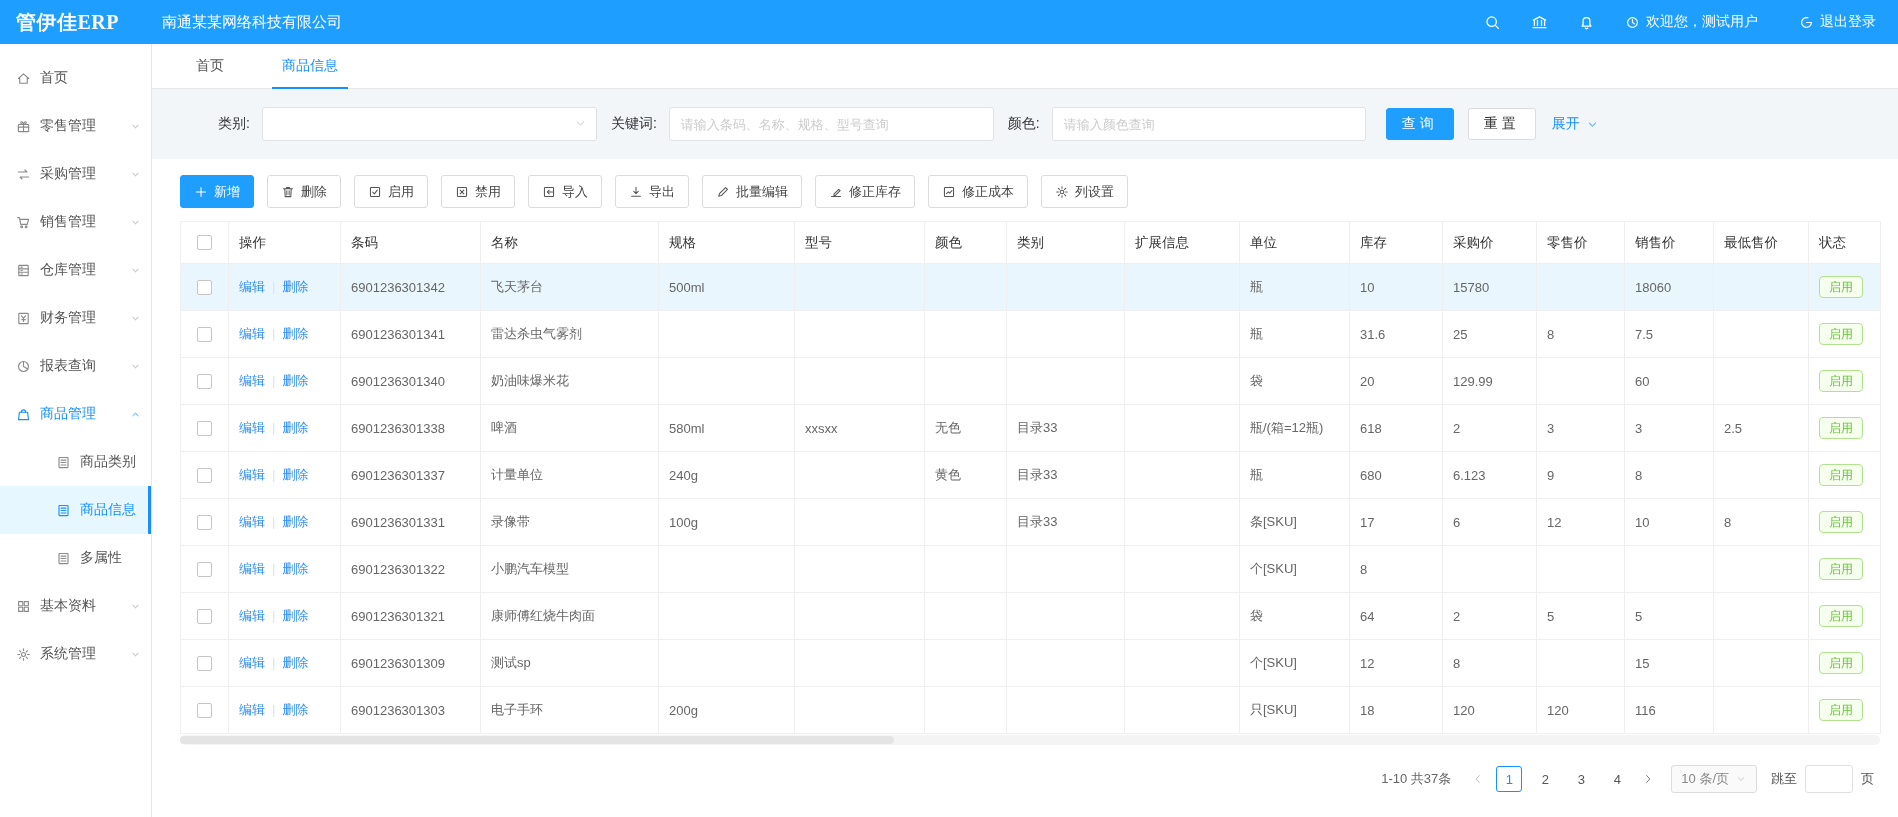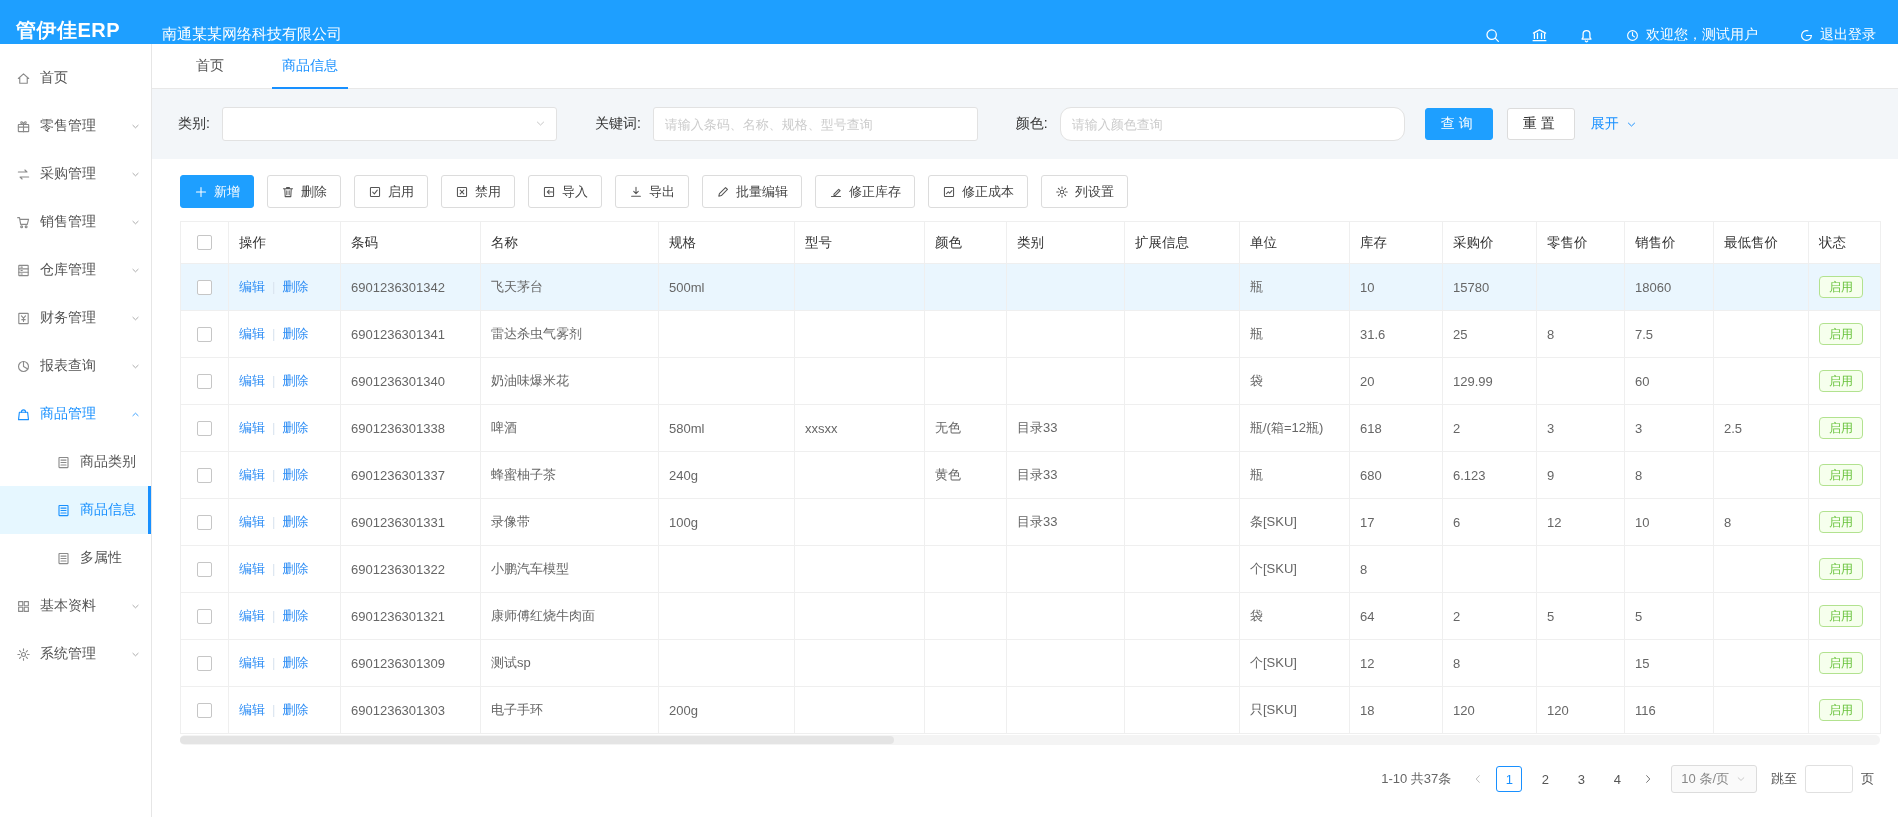--- a/index.html
+++ b/index.html
@@ -1,21 +1,21 @@
 <!DOCTYPE html>
 <html><head>
 <meta charset="utf-8">
 <style>
   * { margin:0; padding:0; box-sizing:border-box; }
   html,body { width:1898px; height:817px; overflow:hidden; background:#fff;
     font-family:"Liberation Sans","DejaVu Sans",sans-serif; }
   .app { width:1898px; height:817px; display:flex; flex-direction:column; }
 
   
-  .topbar { height:44px; background:#1e9fff; color:#fff; display:flex; align-items:flex-end; flex:0 0 44px; }
+  .topbar { height:44px; background:#1e9fff; color:#fff; display:flex; align-items:center; flex:0 0 44px;font-family:Liberation Serif, serif; }
   .logo { padding-left:16px; width:150px; font-size:20px; font-weight:700; letter-spacing:.5px; white-space:nowrap; }
   .company { font-size:15px; margin-left:12px; }
   .top-spacer { flex:1; }
   .top-icon { display:flex; align-items:center; margin-right:30px; cursor:pointer; }
   .top-icon svg { width:17px; height:17px; }
   .top-item { display:flex; align-items:center; gap:6px; font-size:14px; margin-right:41px; cursor:pointer; white-space:nowrap; }
   .top-item svg { width:15px; height:15px; }
   .topbar svg { stroke:#fff; }
   .topbar .last { margin-right:22px; }
 
@@ -38,30 +38,30 @@
 
   
   .tabbar { height:45px; flex:0 0 45px; border-bottom:1px solid #e8e8e8; display:flex; align-items:stretch;
     padding-left:44px; gap:58px; background:#fff; }
   .tab { display:flex; align-items:center; font-size:14px; color:#555; position:relative; cursor:pointer; }
   .tab.active { color:#1890ff; }
   .tab.active::after { content:''; position:absolute; left:-10px; right:-10px; bottom:-1px; height:2px; background:#1890ff; }
 
   
   .filterbar { height:70px; flex:0 0 70px; background:#f3f6f9; display:flex; align-items:center; padding-left:26px; }
-  .f-label { font-size:14px; color:#333; margin-right:12px; white-space:nowrap; }
-  .f-gap { margin-left:38px; }
+  .f-label { font-size:14px; color:#333; margin-right:12px; white-space:nowrap;margin-left:40px; }
+  .f-gap { margin-left:14px; }
   .select-box { width:335px; height:34px; background:#fff; border:1px solid #e2e2e2; border-radius:3px;
     position:relative; cursor:pointer; }
   .select-box .sel-chev { position:absolute; right:9px; top:9px; display:flex; }
   .select-box .sel-chev svg, .chev-sm svg { width:13px; height:13px; stroke:#c4c4c4; }
   .text-input { height:34px; border:1px solid #e2e2e2; border-radius:3px; background:#fff; padding:0 11px;
     font-size:13px; color:#333; outline:none; font-family:inherit; }
   .text-input::placeholder { color:#ccc; }
-  .kw { width:325px; } .colr { width:345px;border-radius:11px; }
+  .kw { width:325px; } .colr { width:314px; }
   .btn { height:32px; padding:0 15px; border-radius:3px; font-size:14px; letter-spacing:4px; cursor:pointer;
     background:#fff; border:1px solid #dcdcdc; color:#333; font-family:inherit; }
   .btn.primary { background:#1e9fff; border-color:#1e9fff; color:#fff; margin-left:20px; }
   .btn + .btn { margin-left:14px; }
   .expand-link { display:flex; align-items:center; gap:6px; color:#1890ff; font-size:14px; margin-left:16px;
     cursor:pointer; text-decoration:none; }
   .expand-link .chev-sm svg { stroke:#1890ff; }
 
   
   .toolbar { padding:16px 20px 13px 28px; display:flex; gap:13px; background:#fff; }
@@ -552,21 +552,21 @@
                 <td>2</td>
                 <td>3</td>
                 <td>3</td>
                 <td>2.5</td>
                 <td><span class="status-tag">启用</span></td>
               </tr>
               <tr>
                 <td class="cb-cell"><span class="checkbox"></span></td>
                 <td><a class="op-link">编辑</a><span class="op-sep">|</span><a class="op-link">删除</a></td>
                 <td>6901236301337</td>
-                <td>蜂蜜柚子茶</td>
+                <td>计量单位</td>
                 <td>240g</td>
                 <td></td>
                 <td>黄色</td>
                 <td>目录33</td>
                 <td></td>
                 <td>瓶</td>
                 <td>680</td>
                 <td>6.123</td>
                 <td>9</td>
                 <td>8</td>

